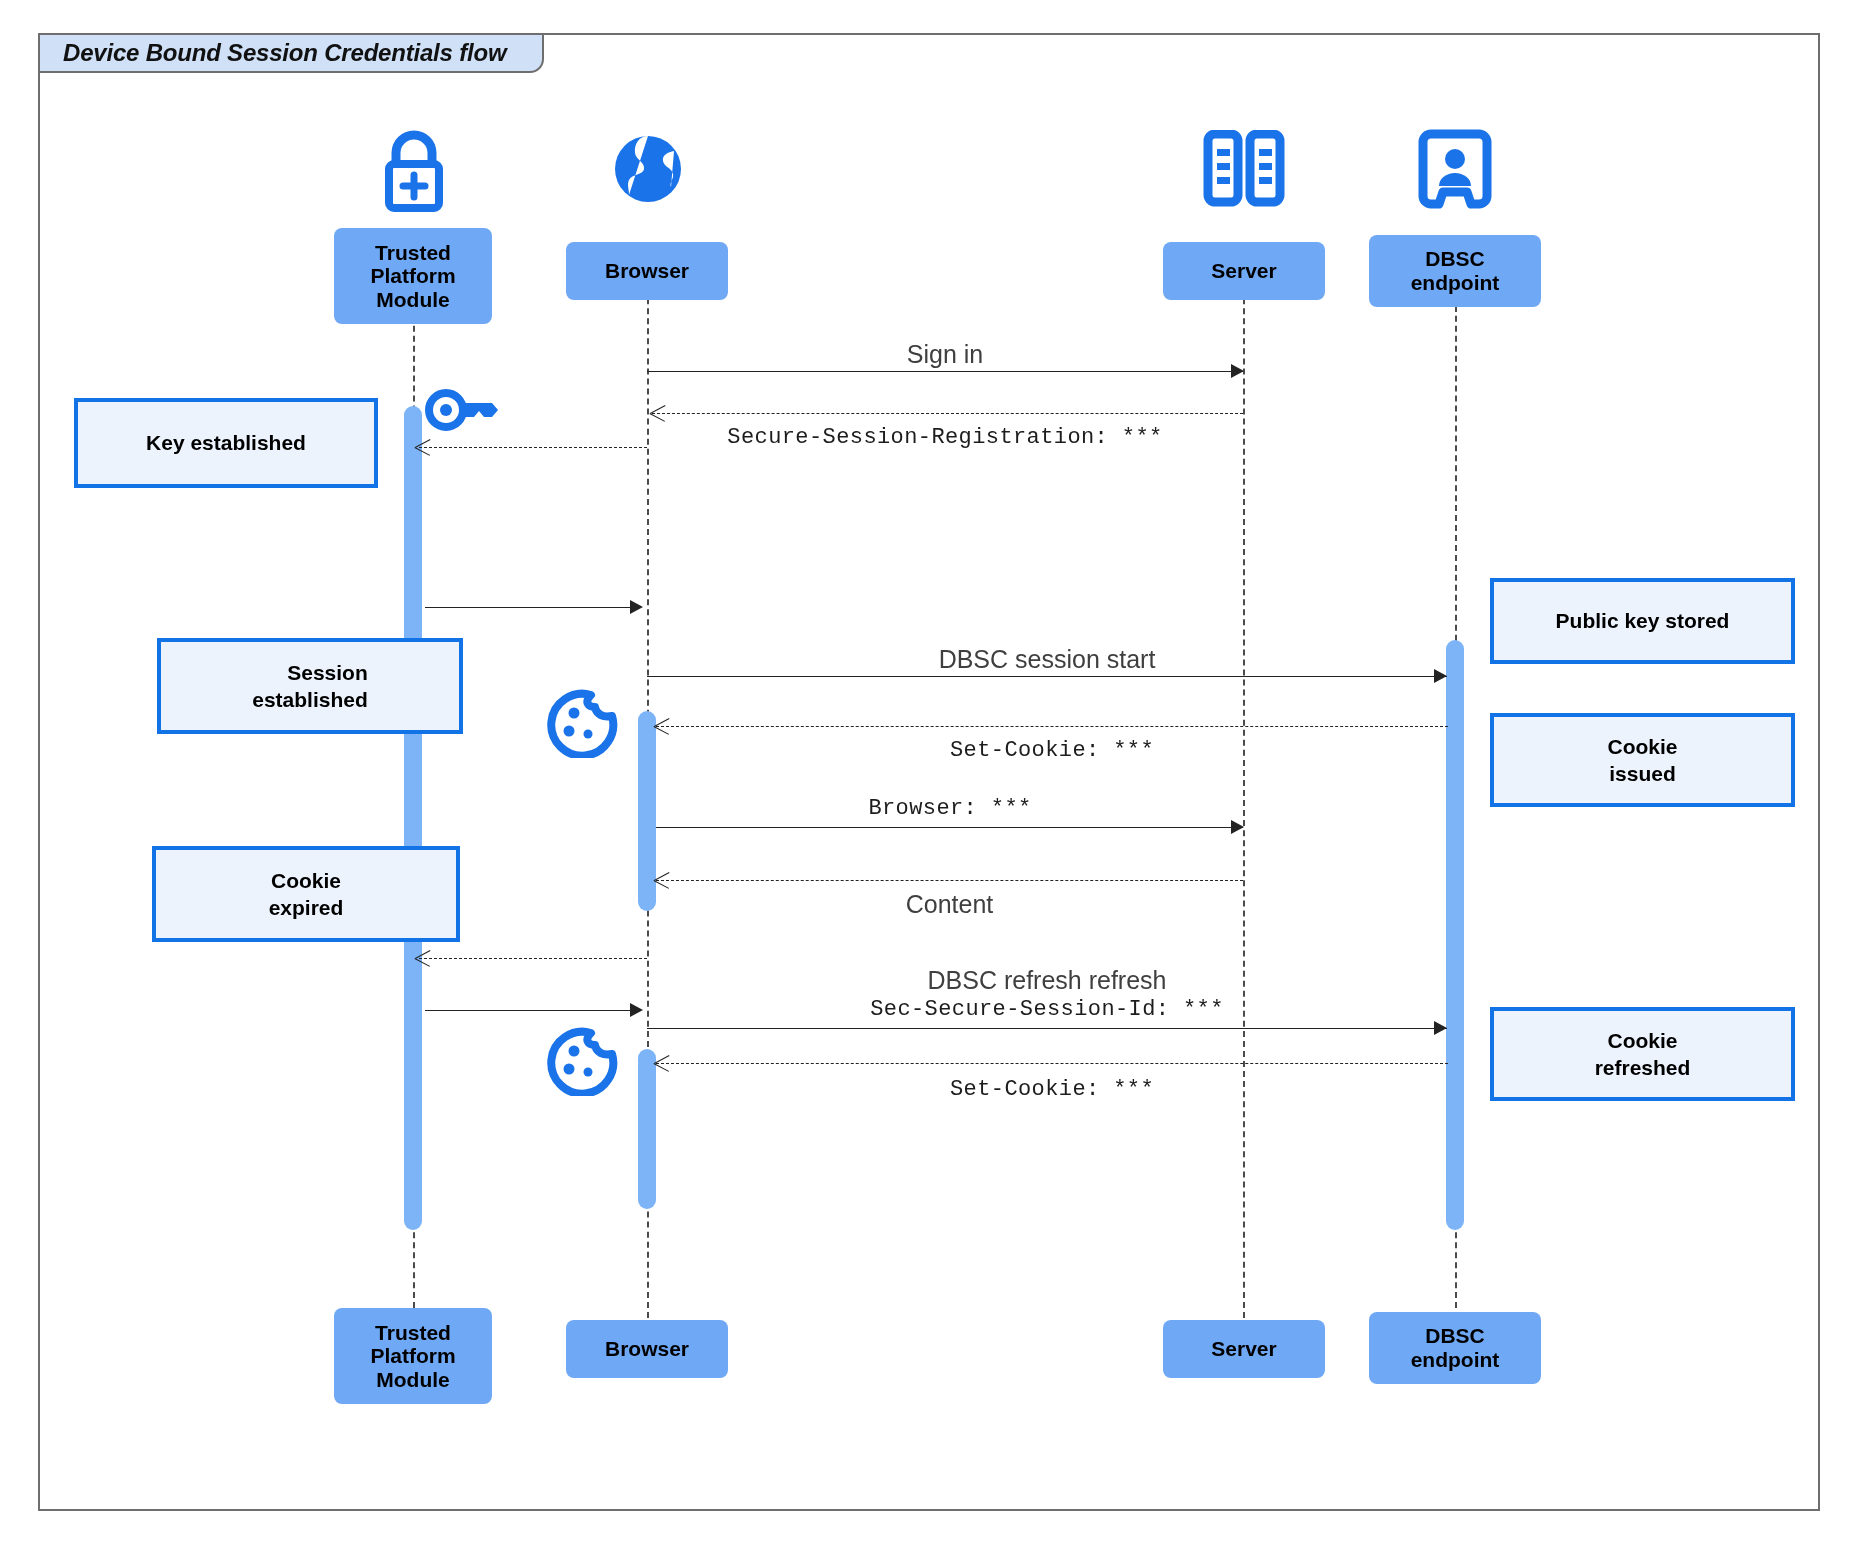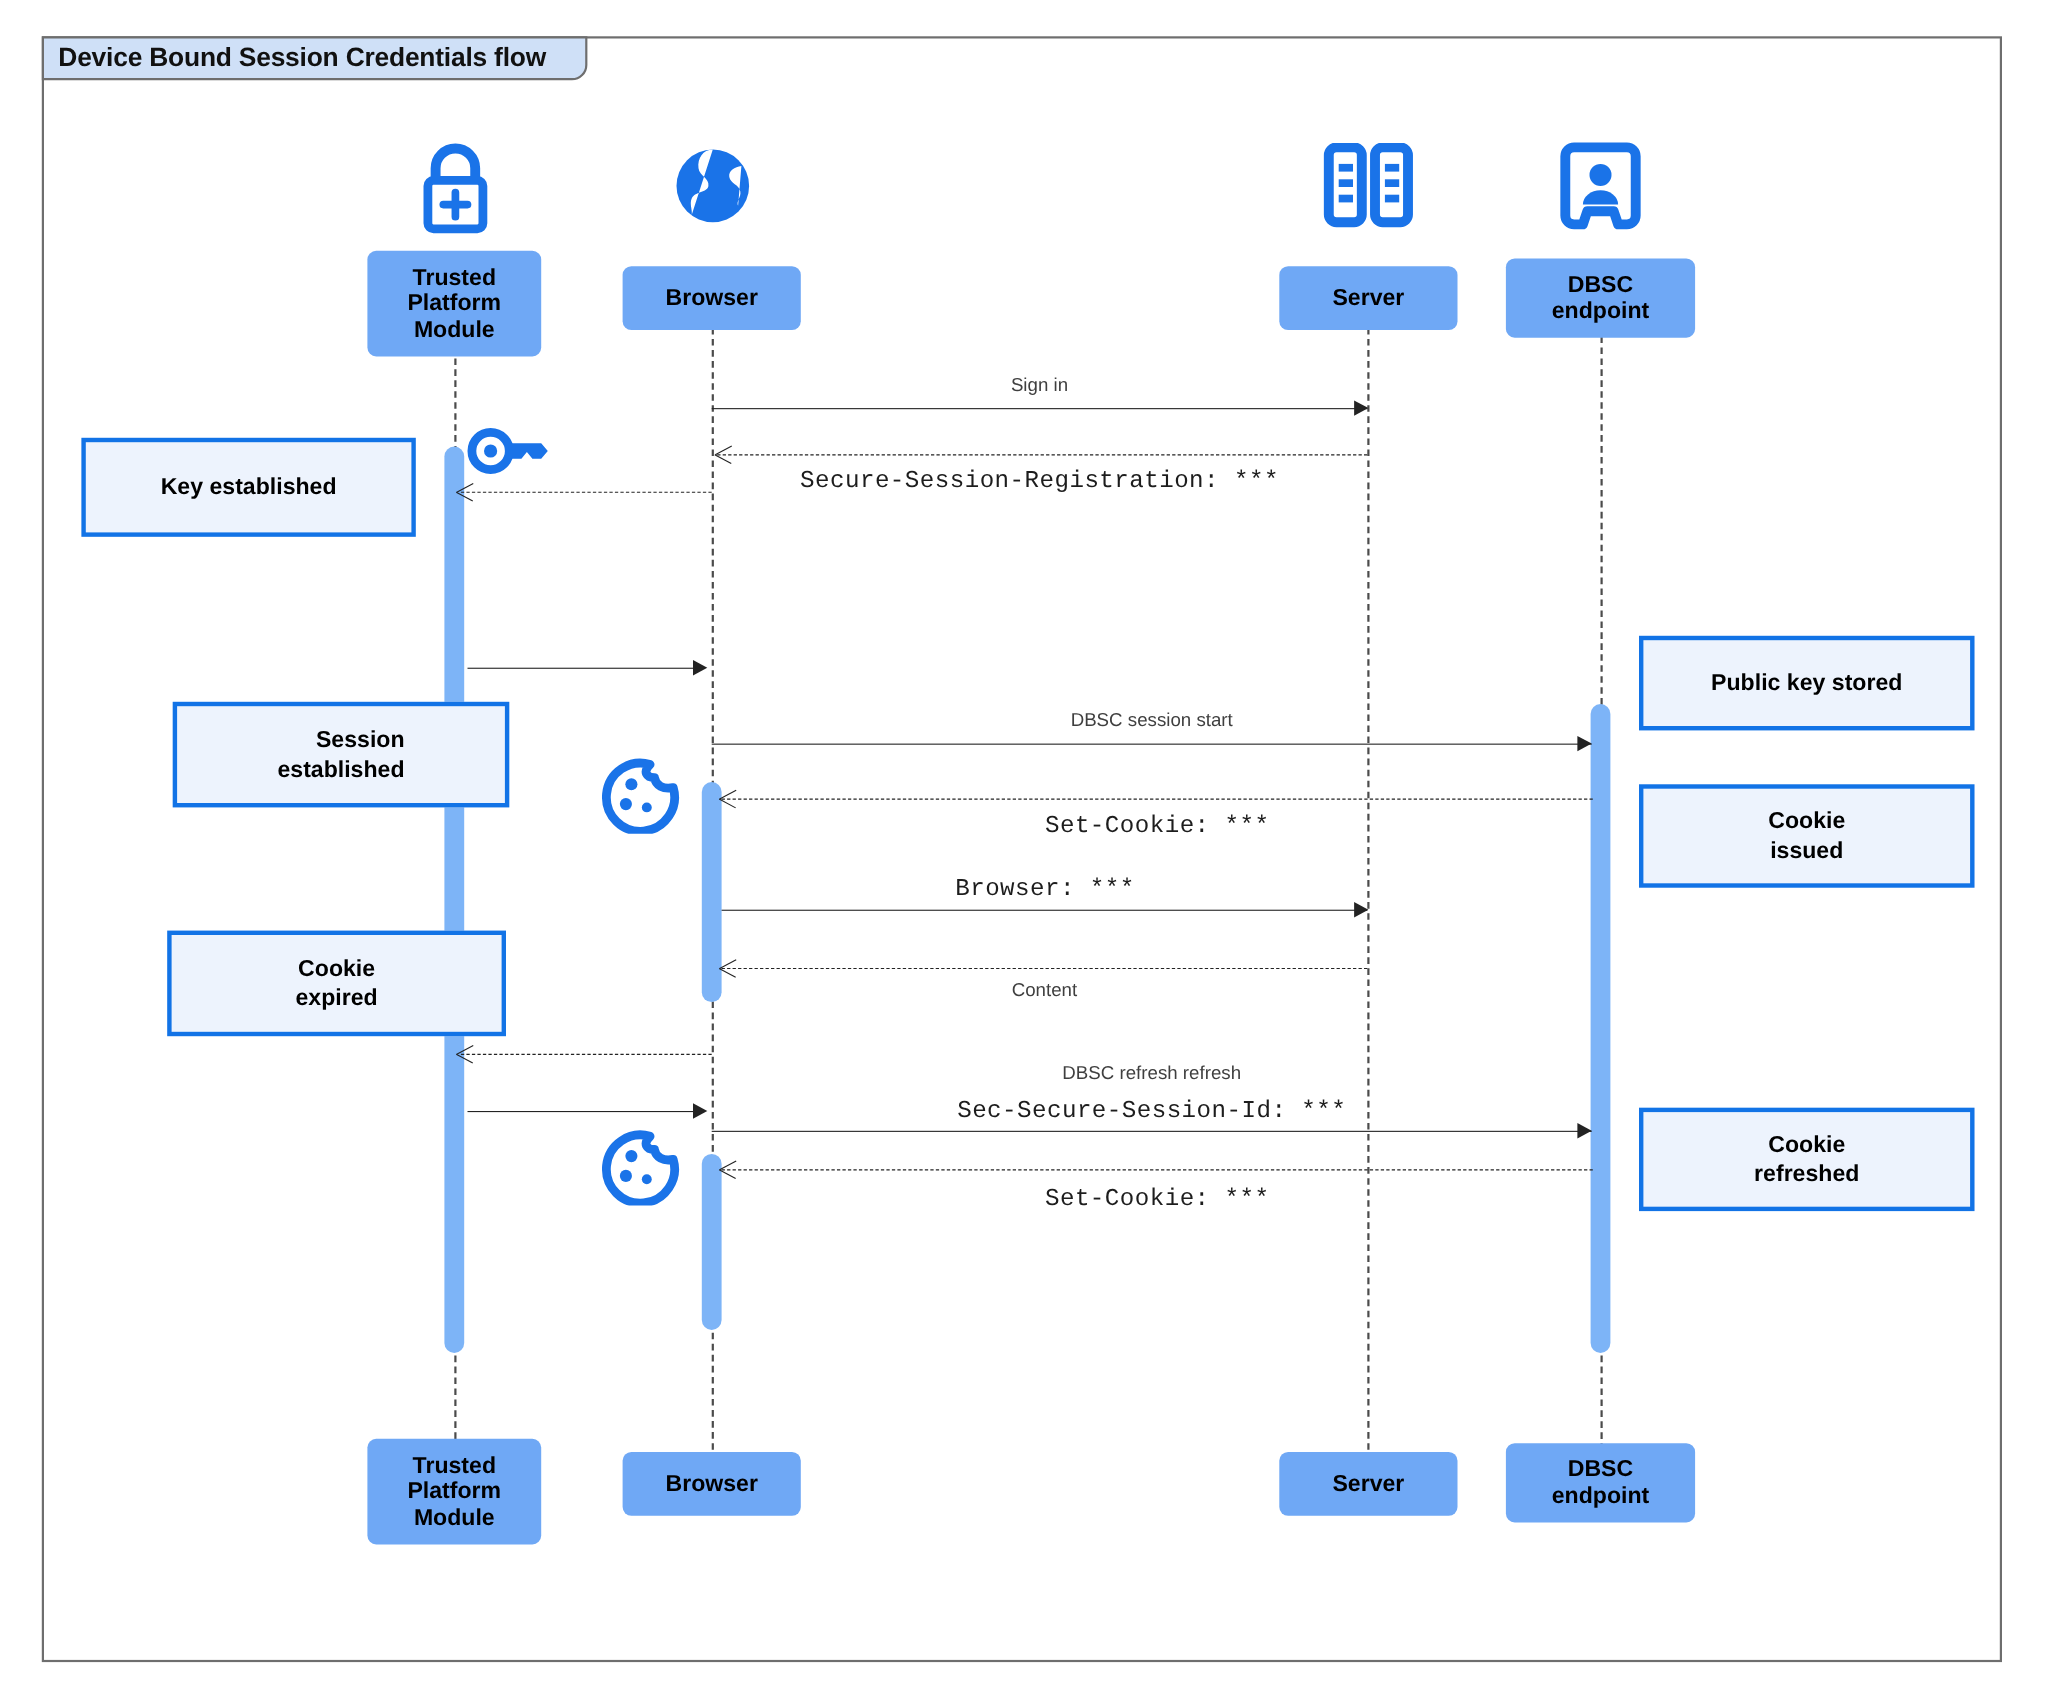--- a/index.html
+++ b/index.html
@@ -4,22 +4,22 @@
 <style>
   html,body{margin:0;padding:0;background:#ffffff;}
   body{font-family:"Liberation Sans",sans-serif;}
   #stage{position:relative;width:1859px;height:1546px;background:#ffffff;overflow:hidden;}
 
   
   .frame{position:absolute;left:38px;top:33px;width:1782px;height:1478px;
          border:2px solid #6e6e6e;background:#ffffff;box-sizing:border-box;}
   .frame-tab{position:absolute;left:38px;top:33px;height:40px;
          background:#cfe0f7;border:2px solid #6e6e6e;box-sizing:border-box;
-         padding:0 36px 0 13px;display:flex;align-items:center;
-         border-radius:0 0 14px 0;}
+         padding:0 36px 0 23px;display:flex;align-items:center;
+         border-radius:0 0 14px 0;font-style:italic;}
   .frame-tab span{font-size:24px;font-weight:bold;color:#111;white-space:nowrap;letter-spacing:-.2px;}
 
   
   .pbox{position:absolute;background:#6fa8f5;border-radius:8px;
         display:flex;align-items:center;justify-content:center;
         text-align:center;color:#000;font-weight:bold;font-size:21px;line-height:1.12;
         box-sizing:border-box;padding:4px 10px;}
   .lifeline{position:absolute;width:0;border-left:2px dashed #4b4b4b;}
 
   
@@ -35,21 +35,21 @@
   .msgline.dotted{border-top:1.6px dashed #232323;border-top-width:1.5px;}
   .arrowhead{position:absolute;width:0;height:0;}
   .arrowhead.solid-r{border-top:7px solid transparent;border-bottom:7px solid transparent;border-left:13px solid #232323;}
   .arrowhead.open-l{width:16px;height:16px;border:none;}
   .arrowhead.open-l::before,.arrowhead.open-l::after{
     content:"";position:absolute;left:0;top:8px;width:17px;height:0;
     border-top:1.6px solid #232323;transform-origin:0 0;}
   .arrowhead.open-l::before{transform:rotate(-28deg);}
   .arrowhead.open-l::after{transform:rotate(28deg);}
 
-  .mlabel{position:absolute;text-align:center;color:#3b3b3b;font-size:17px;white-space:nowrap;}
+  .mlabel{position:absolute;text-align:center;color:#3b3b3b;font-size:25px;white-space:nowrap;}
   .mlabel.mono{font-family:"Liberation Mono",monospace;color:#1d1d1d;font-size:22px;letter-spacing:.4px;}
   .mlabel.sans{font-family:"Liberation Sans",sans-serif;color:#3f3f3f;}
 
   .icon{position:absolute;}
 </style>
 </head>
 <body>
 
 <div id="stage">
 

